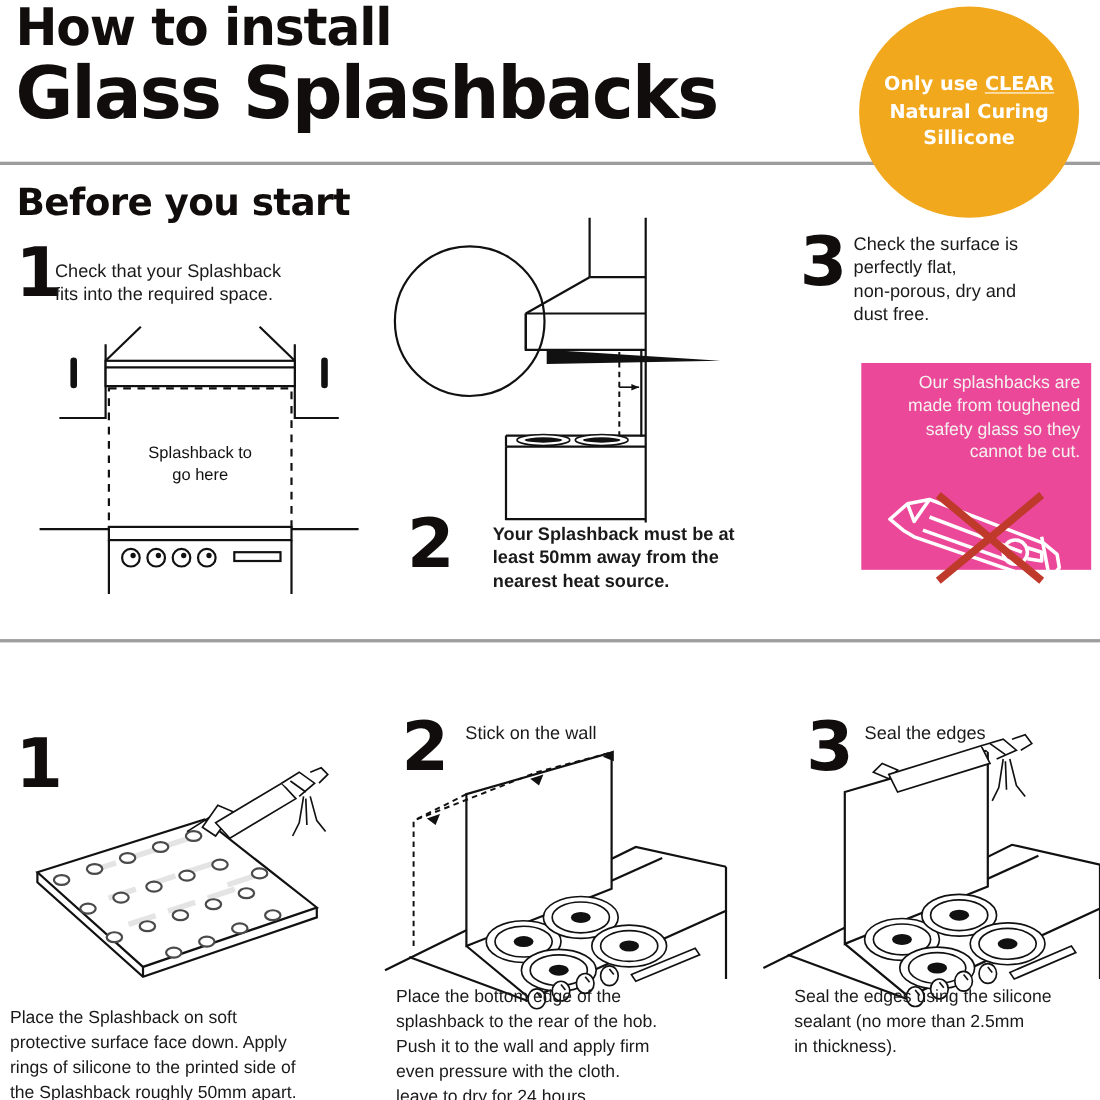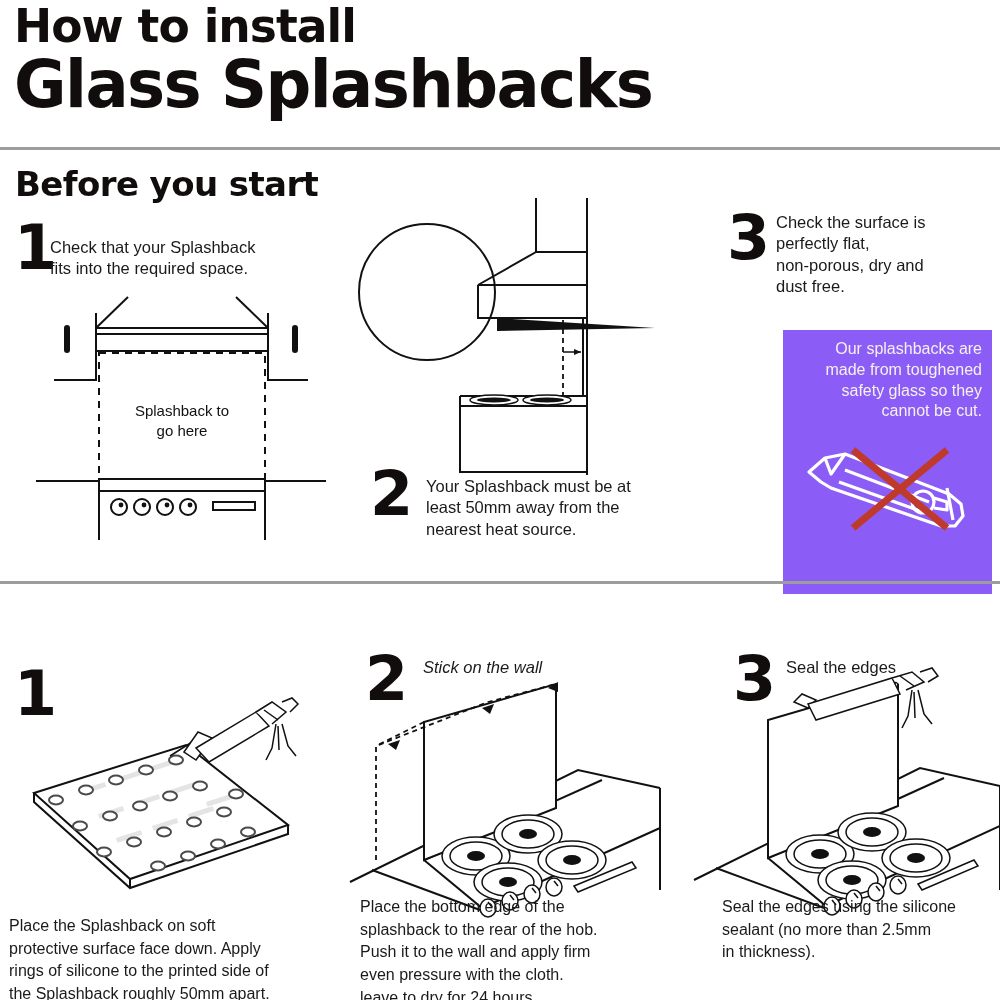--- a/index.html
+++ b/index.html
@@ -61,22 +61,22 @@
     font-size:16.5px;line-height:1.30;color:#1a1a1a;
     font-family:"Liberation Sans",sans-serif;
   }
   .cap-txt{
     font-size:16px;line-height:1.42;color:#1a1a1a;
     font-family:"Liberation Sans",sans-serif;
   }
 
   
   .warn-box{
-    left:783px;top:330px;width:209px;height:264px;
-    background:#8b5cf6;
+    left:783px;top:330px;width:209px;height:188px;
+    background:#ec4899;
   }
   .warn-txt{
     position:absolute;left:10px;top:9px;right:10px;
     color:#f4f1ee;text-align:right;
     font-size:16px;line-height:1.30;font-weight:normal;
     font-family:"Liberation Sans",sans-serif;
   }
 
   svg{display:block;overflow:visible;}
   .ln{fill:none;stroke:#111111;stroke-width:2;}
@@ -95,20 +95,27 @@
 </head>
 <body>
 
 <div class="page">
 
   <div class="abs title-1">How to install</div>
   <div class="abs title-2">Glass Splashbacks</div>
 
   <div class="abs rule" style="left:0;top:147px;width:1000px;"></div>
 
+  <div class="abs badge">
+    <div class="badge-txt">
+      <span>Only use </span><u>CLEAR</u><br>
+      <span>Natural Curing</span><br>
+      <span>Sillicone</span>
+    </div>
+  </div>
 
   <div class="abs section-head" style="left:15px;top:164px;">Before you start</div>
 
   <div class="abs step-num" style="left:14px;top:222px;">1</div>
   <div class="abs step-txt" style="left:50px;top:237px;width:260px;white-space:pre-line;">Check that your Splashback
 fits into the required space.</div>
 
   <div class="abs" style="left:36px;top:300px;">
     <svg width="290" height="240" viewBox="0 0 290 240">
 
@@ -141,21 +148,21 @@
       <circle class="fillblk" cx="154" cy="205" r="2.4"></circle>
 
       <rect class="nofill ln" x="177" y="202" width="42" height="8"></rect>
 
       <text class="lbl" x="146" y="116" text-anchor="middle">Splashback to</text>
       <text class="lbl" x="146" y="136" text-anchor="middle">go here</text>
     </svg>
   </div>
 
   <div class="abs step-num" style="left:370px;top:468px;">2</div>
-  <div class="abs step-txt" style="left:426px;top:476px;width:250px;white-space:pre-line;">Your Splashback must be at
+  <div class="abs step-txt" style="left:448px;top:476px;width:250px;white-space:pre-line;font-weight:bold;">Your Splashback must be at
 least 50mm away from the
 nearest heat source.</div>
 
   <div class="abs" style="left:355px;top:200px;">
     <svg width="320" height="275" viewBox="0 0 320 275">
 
       <path class="fillblk" d="M142 118 L300 128 L142 131 Z"></path>
 
       <defs>
         <clipPath id="magclip">
@@ -299,21 +306,21 @@
       </g>
     </svg>
   </div>
 
   <div class="abs cap-txt" style="left:9px;top:915px;width:330px;white-space:pre-line;">Place the Splashback on soft
 protective surface face down. Apply
 rings of silicone to the printed side of
 the Splashback roughly 50mm apart.</div>
 
   <div class="abs step-num" style="left:365px;top:653px;">2</div>
-  <div class="abs step-txt" style="left:423px;top:657px;width:250px;white-space:pre-line;font-style:italic;">Stick on the wall</div>
+  <div class="abs step-txt" style="left:423px;top:657px;width:250px;white-space:pre-line;">Stick on the wall</div>
 
   <div class="abs" style="left:360px;top:680px;">
     <svg width="300" height="210" viewBox="0 0 300 210">
 
       <path class="ln" d="M-10 202 L218 90 L300 108"></path>
       <path class="ln" d="M12 190 L120 230"></path>
 
       <path class="ln" d="M64 180 L122 228 L300 148 L300 108"></path>
       <path class="ln" d="M64 180 L242 100"></path>
 

